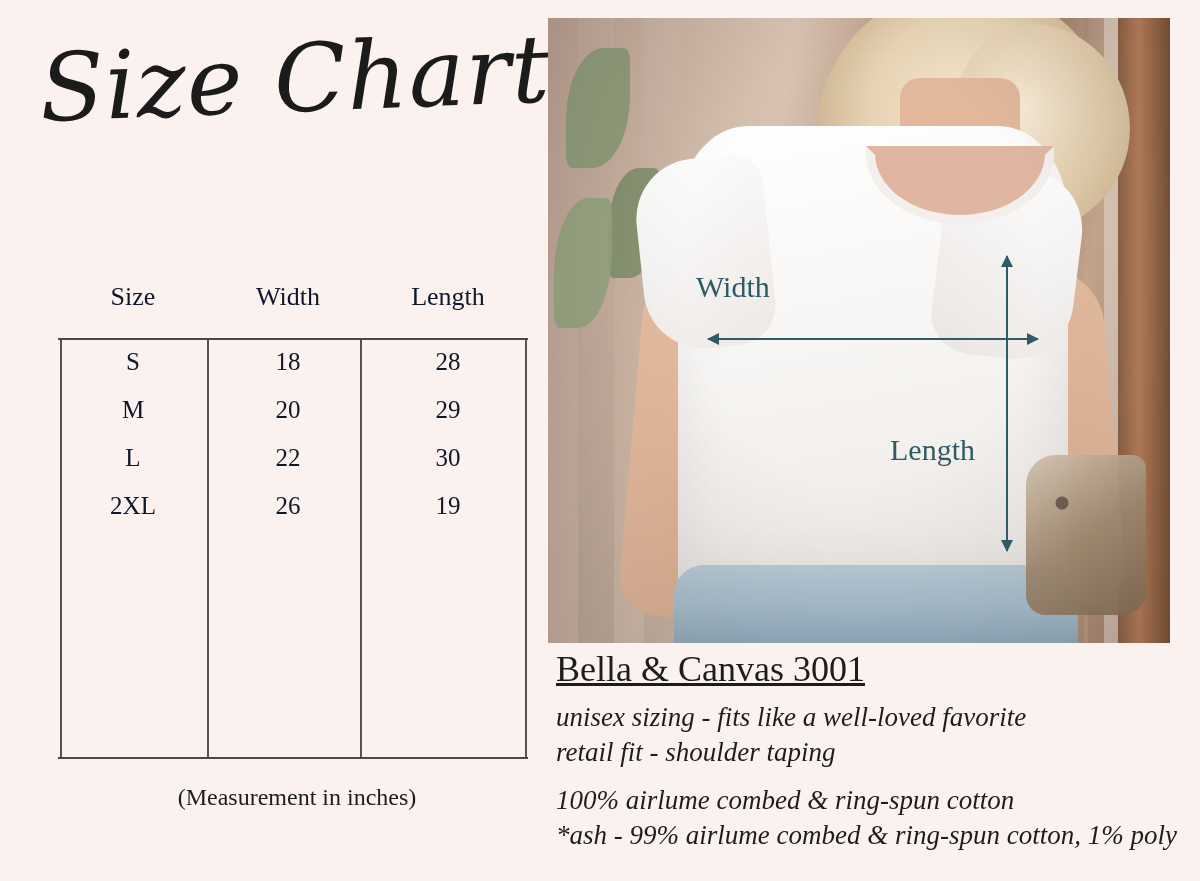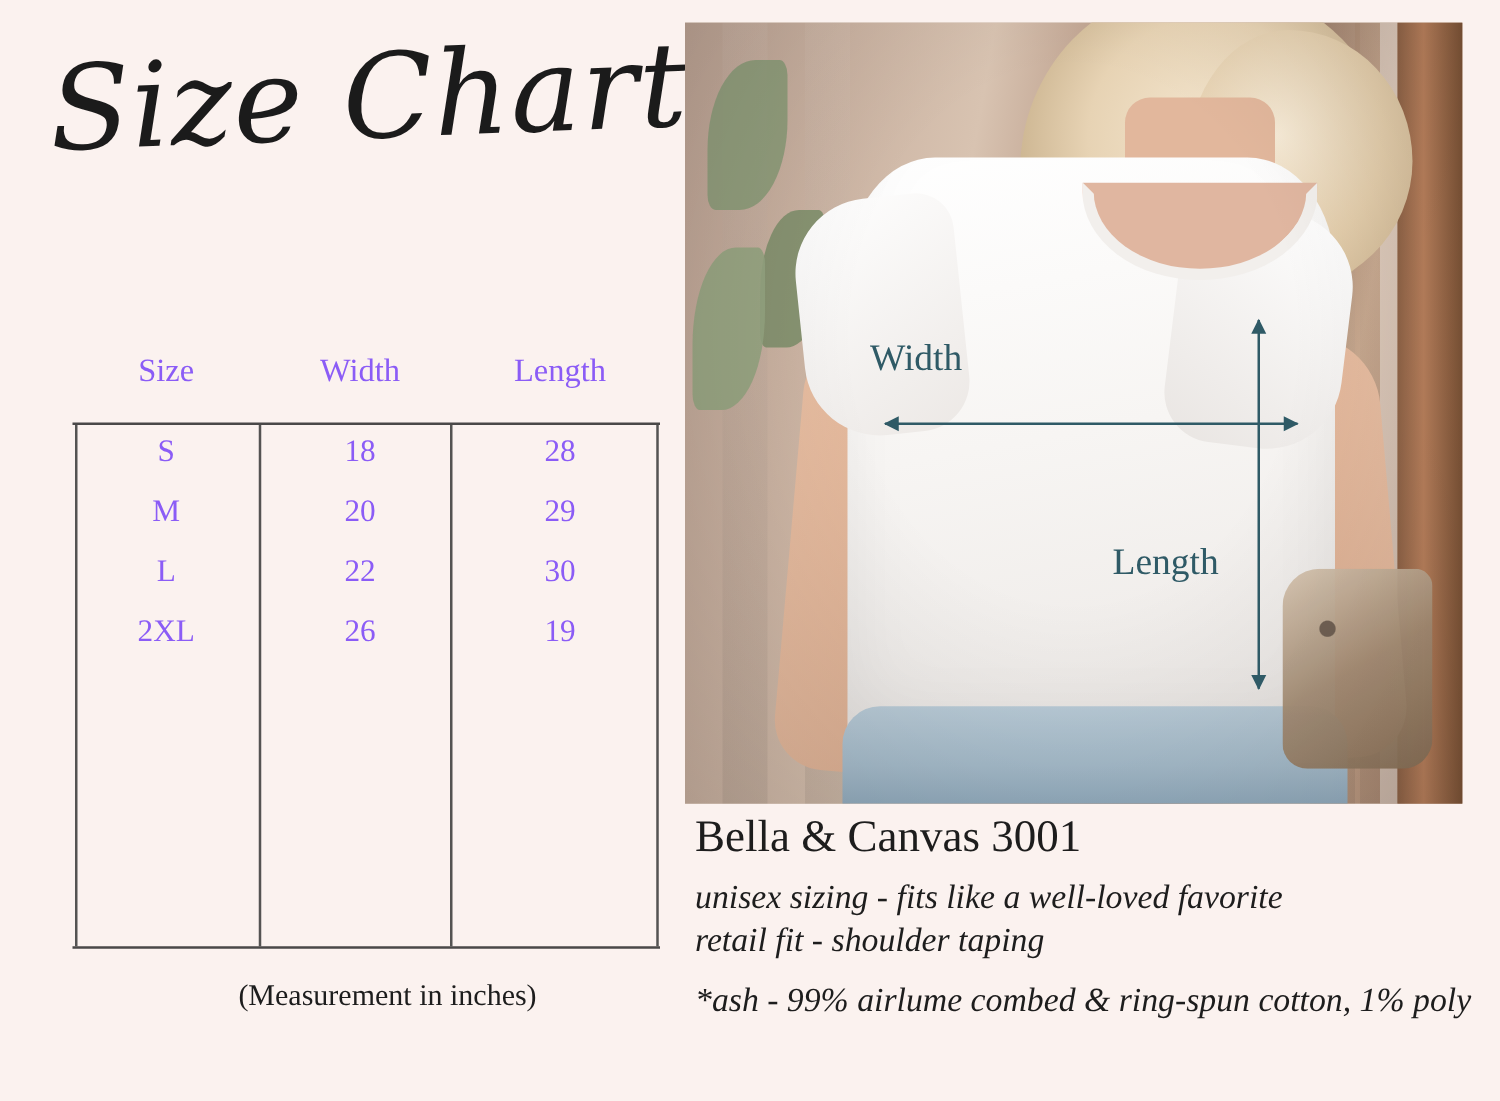--- a/index.html
+++ b/index.html
@@ -46,21 +46,21 @@
     position: absolute;
     left: 58px;
     top: 282px;
     width: 470px;
   }
 
   table.size-table {
     width: 470px;
     border-collapse: collapse;
     font-size: 25px;
-    color: #8b5cf6;
+    color: #0f172a;
   }
   table.size-table th {
     font-weight: 400;
     font-size: 26px;
     padding: 0 0 14px 0;
     text-align: center;
   }
   table.size-table th.c-size { width: 150px; }
   table.size-table th.c-width { width: 160px; }
   table.size-table th.c-length { width: 160px; }
@@ -92,21 +92,21 @@
     background: #2a2a2a;
     opacity: .8;
   }
   .vline.v1 { left: 60px; }
   .vline.v2 { left: 207px; }
   .vline.v3 { left: 360px; }
   .vline.v4 { left: 525px; }
 
   .measure-note {
     position: absolute;
-    left: 75px;
+    left: 62px;
     top: 784px;
     width: 470px;
     text-align: center;
     font-size: 24px;
     color: #1d1d1d;
   }
 
   
   .right {
     position: absolute;
@@ -345,20 +345,21 @@
     left: 8px;
     top: 650px;
     width: 630px;
     color: #1d1d1d;
   }
   .info-title {
     font-size: 36px;
     line-height: 1.1;
     margin: 0 0 10px 0;
     font-weight: 400;
+    text-decoration: underline;
   }
   .info-line {
     font-style: italic;
     font-size: 27px;
     line-height: 1.32;
   }
   .info-gap { height: 12px; }
 </style>
 </head>
 <body>
@@ -450,17 +451,18 @@
       <div class="arrow-h"></div>
       <div class="anno anno-length-label">Length</div>
       <div class="arrow-v"></div>
     </div>
 
     <div class="info">
       <div class="info-title">Bella &amp; Canvas 3001</div>
       <div class="info-line">unisex sizing - fits like a well-loved favorite</div>
       <div class="info-line">retail fit - shoulder taping</div>
       <div class="info-gap"></div>
+      <div class="info-line">100% airlume combed &amp; ring-spun cotton</div>
       <div class="info-line">*ash - 99% airlume combed &amp; ring-spun cotton, 1% poly</div>
     </div>
 
   </div>
 </div>
 
 </body></html>

